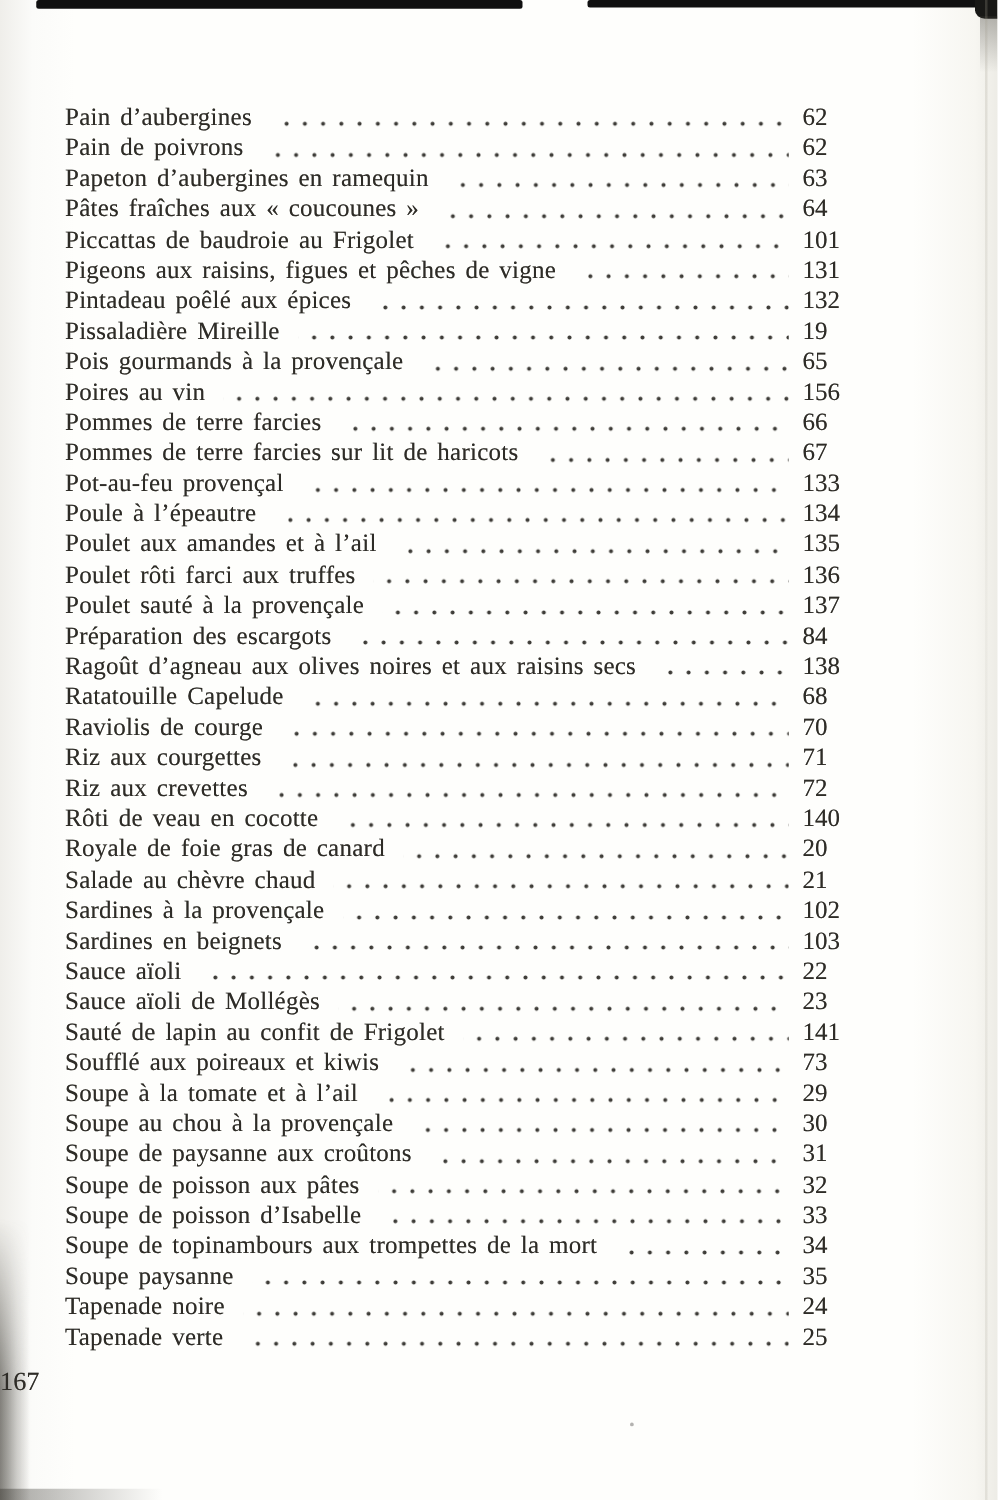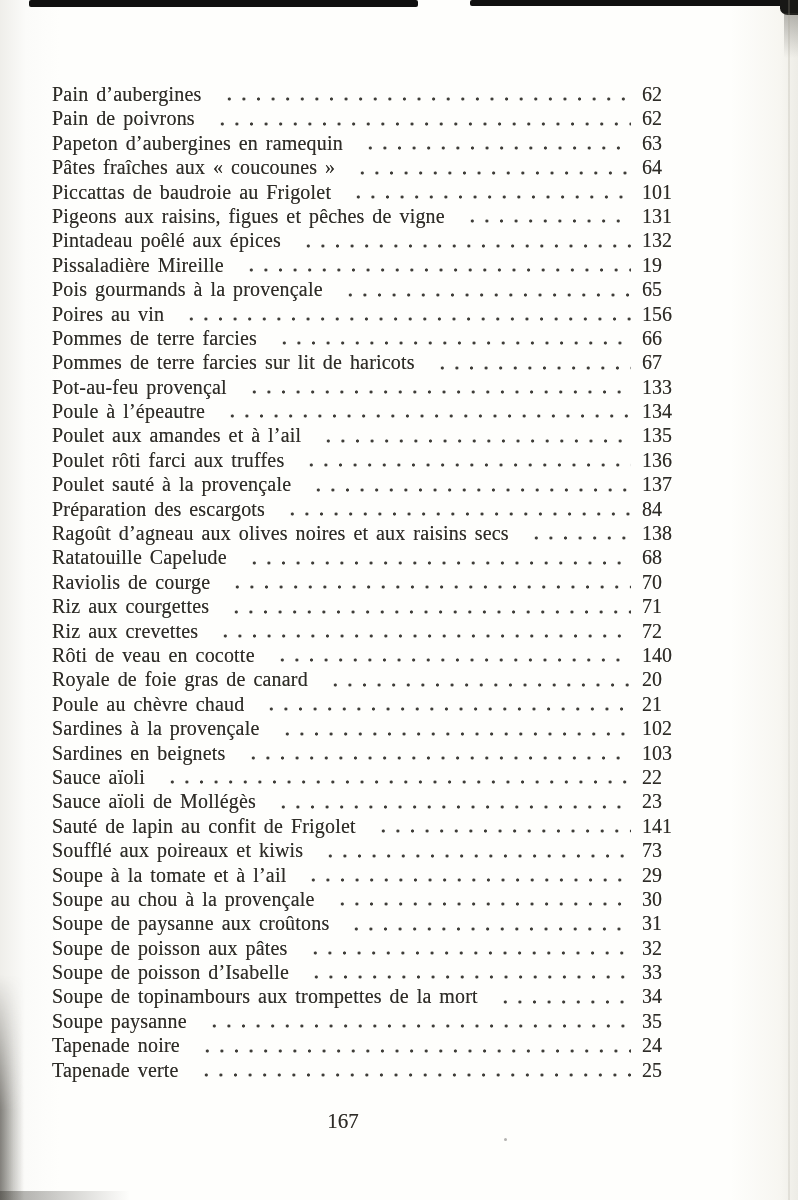--- a/index.html
+++ b/index.html
@@ -101,25 +101,24 @@
   .row .p {
     width: 44px;
     white-space: nowrap;
   }
 
   .folio {
     position: absolute;
     top: 1093px;
     left: 0;
     width: 686px;
-    text-align: center;
+    text-align: left;
     font-size: 21px;
     color: #2e2c27;
     text-shadow: 0 0 0.5px rgba(46,44,39,0.5);
-    margin-top: 16px;
   }
 </style>
 </head>
 <body>
 
 <div>
 
   <div class="top-band band1"></div>
   <div class="top-band band2"></div>
   <div class="corner-blob"></div>
@@ -277,21 +276,21 @@
         <span class="p">140</span>
       </div>
 
       <div class="row">
         <span class="t">Royale de foie gras de canard</span>
         <span class="leader"></span>
         <span class="p">20</span>
       </div>
 
       <div class="row">
-        <span class="t">Poule au chèvre chaud</span>
+        <span class="t">Salade au chèvre chaud</span>
         <span class="leader"></span>
         <span class="p">21</span>
       </div>
 
       <div class="row">
         <span class="t">Sardines à la provençale</span>
         <span class="leader"></span>
         <span class="p">102</span>
       </div>
 

